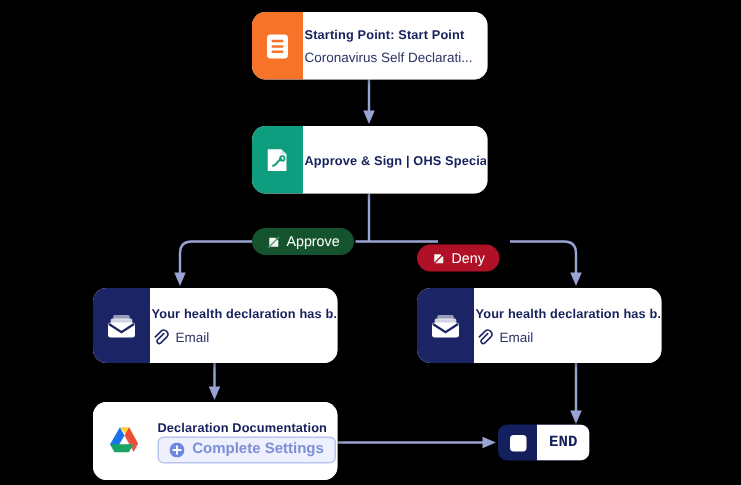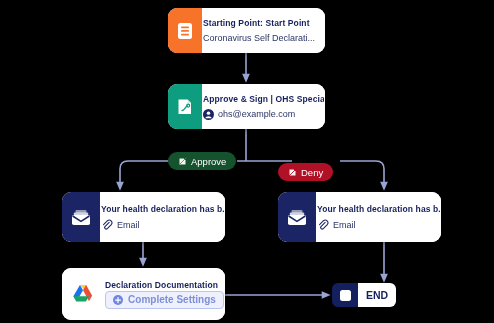--- a/index.html
+++ b/index.html
@@ -34,21 +34,21 @@
   
   .pill{position:absolute;display:flex;align-items:center;gap:4px;
         height:18px;padding:0 10px;border-radius:10px;
         font-size:9.5px;color:#fff;white-space:nowrap;}
   #pill-approve{left:168px;top:152px;background:#14532d;}
   #pill-deny{left:278px;top:152px;background:#b01127;margin-top:11px;}
 
   
   #node-end{position:absolute;left:332px;top:283px;height:24px;display:flex;
             align-items:center;border-radius:6px;overflow:hidden;
-            background:#14205e;box-shadow:0 1px 4px rgba(0,0,0,.5);}
+            background:#14205e;box-shadow:0 1px 4px rgba(0,0,0,.5);font-family:Liberation Mono, monospace;}
   #node-end .stopbox{width:26px;height:24px;display:flex;align-items:center;justify-content:center;}
   #node-end .stopsq{width:11px;height:11px;background:#fff;border-radius:2.5px;}
   #node-end .endlabel{background:#fff;color:#14205e;font-size:10.5px;font-weight:bold;
                       padding:0 8px;height:24px;display:flex;align-items:center;}
 
   
   .cs-btn{display:flex;align-items:center;justify-content:center;gap:5px;
           margin-top:1px;height:16px;border:1px solid #b9c4ef;border-radius:4px;
           background:#eef1fd;color:#7d8fd6;font-size:10px;font-weight:bold;}
 </style>
@@ -104,28 +104,20 @@
     <div class="iconcol">
       <svg width="18" height="18" viewBox="0 0 18 18">
         <path d="M2.5,1.5 h9 l3.5,3.5 v11 h-12.5 z" fill="#fff"></path>
         <path d="M11.5,1.5 v3.5 h3.5 z" fill="#cdeee5"></path>
         <path d="M6,12.5 c2.5,0 3.5,-4.5 5.5,-4.5" stroke="#0f9d80" stroke-width="1.3" fill="none" stroke-linecap="round"></path>
         <circle cx="12.2" cy="7.6" r="1.5" fill="none" stroke="#0f9d80" stroke-width="1.2"></circle>
       </svg>
     </div>
     <div class="body">
       <div class="title">Approve &amp; Sign | OHS Specia...</div>
-      <div class="subrow">
-        <svg width="11" height="11" viewBox="0 0 12 12">
-          <circle cx="6" cy="6" r="6" fill="#1b2565"></circle>
-          <circle cx="6" cy="4.5" r="1.9" fill="#fff"></circle>
-          <path d="M2.3,10.2 a3.9,3.2 0 0 1 7.4,0 z" fill="#fff"></path>
-        </svg>
-        <div class="sub">ohs@example.com</div>
-      </div>
     </div>
   </div>
 
   <div class="pill" id="pill-approve">
     <svg width="9" height="9" viewBox="0 0 12 12">
       <path d="M2,2 h5.5 l2.5,2.5 v5.5 h-8 z" fill="#fff" opacity=".95"></path>
       <path d="M1.2,10.8 L10.8,1.2" stroke="#5d9279" stroke-width="1.2"></path>
     </svg>
     <span>Approve</span>
   </div>

